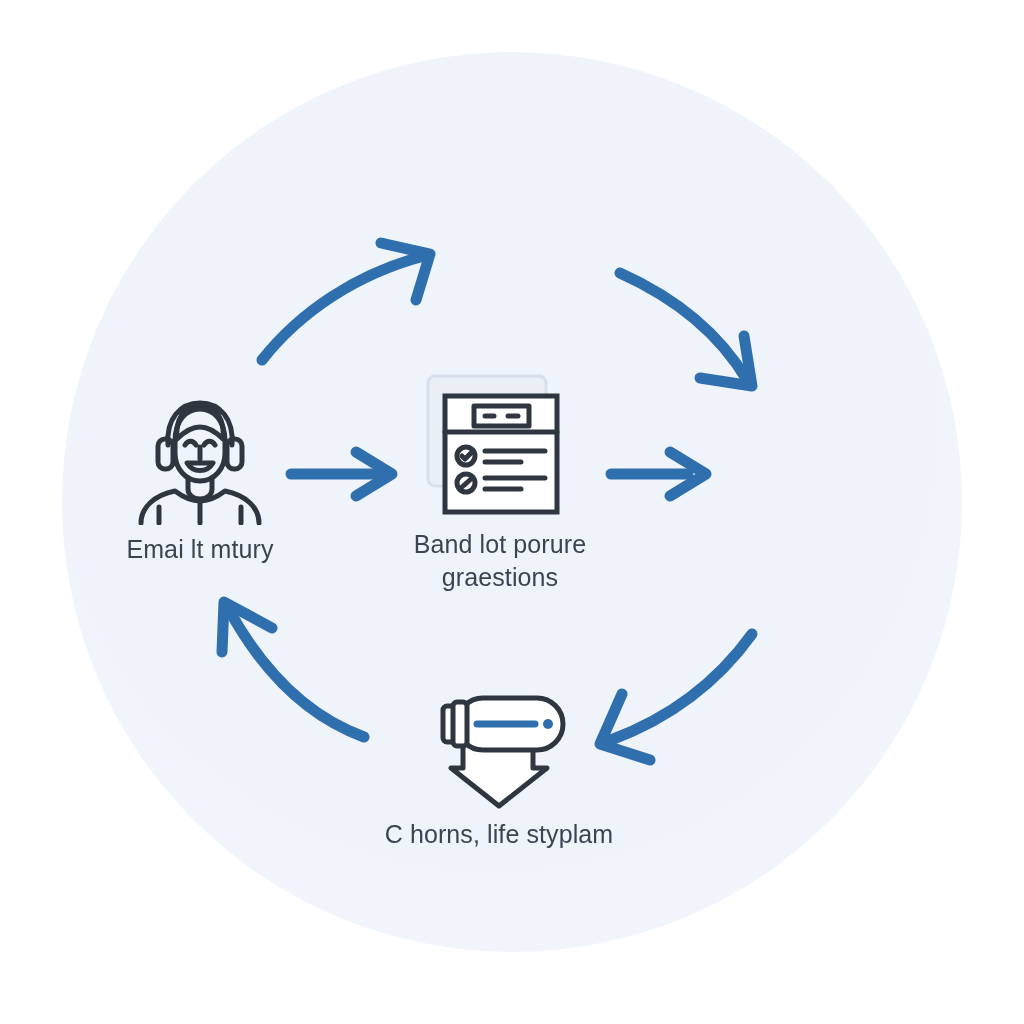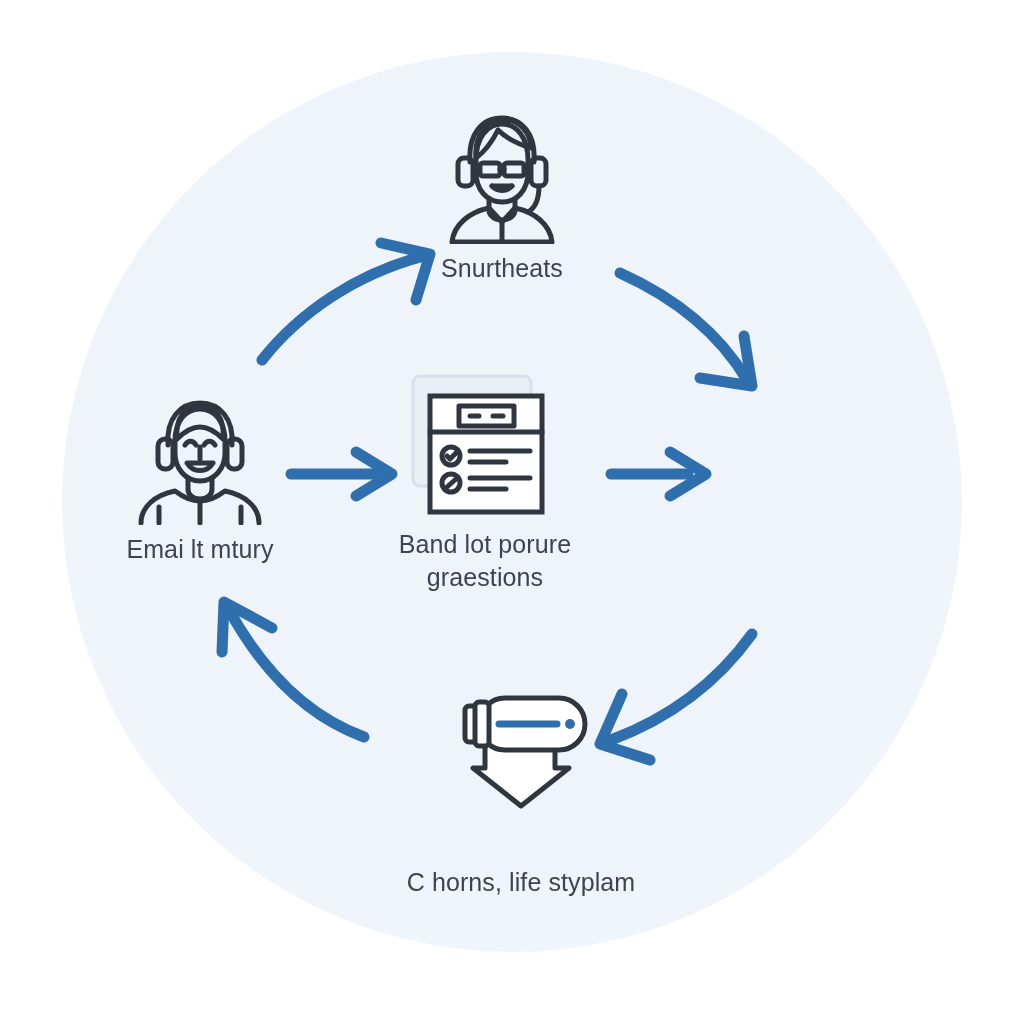--- a/index.html
+++ b/index.html
@@ -51,23 +51,23 @@
     text-align: center;
     color: #3b4451;
     font-size: 25px;
     line-height: 33px;
     letter-spacing: 0.1px;
     white-space: pre-line;
   }
   
   #node-agent      { left: 372px; top: 108px; }
   #node-customer   { left: 70px;  top: 395px; }
-  #node-form       { left: 355px; top: 368px; }
+  #node-form       { left: 370px; top: 368px; }
   #node-portal     { left: 682px; top: 385px; }
-  #node-device     { left: 391px; top: 678px; gap: 48px; }
+  #node-device     { left: 369px; top: 678px; }
 
   #node-customer .caption,
   #node-agent .caption { white-space: nowrap; }
 </style>
 </head>
 <body>
 
 <div id="stage">
 
   <div id="backdrop"></div>
@@ -100,49 +100,20 @@
         <path d="M356,452 L392,474 L356,496"></path>
       </g>
 
       <g>
         <path d="M611,474 L688,474"></path>
         <path d="M670,452 L706,474 L670,496"></path>
       </g>
     </g>
   </svg>
 
-  <div class="node" id="node-agent">
-    <svg class="glyph" width="140" height="136" viewBox="0 0 140 136">
-      <g fill="none" stroke="#2f3640" stroke-width="5" stroke-linecap="round" stroke-linejoin="round">
-
-        <path d="M44,52 C44,30 55,16 70,16 C85,16 96,30 96,52 L96,64 C96,82 85,94 70,94 C55,94 44,82 44,64 Z"></path>
-
-        <path d="M44,50 C42,28 54,12 72,12 C88,12 98,24 99,40 C86,36 74,30 66,22 C60,34 52,44 44,50 Z"></path>
-
-        <path d="M38,54 C36,26 50,10 70,10 C90,10 104,26 102,54"></path>
-
-        <rect x="26" y="50" width="15" height="28" rx="6"></rect>
-        <rect x="99" y="50" width="15" height="28" rx="6"></rect>
-
-        <path d="M107,78 C107,92 103,100 96,104"></path>
-
-        <rect x="48" y="55" width="20" height="13" rx="3"></rect>
-        <rect x="72" y="55" width="20" height="13" rx="3"></rect>
-        <path d="M68,61 L72,61"></path>
-
-        <path d="M60,78 C65,84 75,84 80,78"></path>
-        <path d="M60,78 L80,78"></path>
-
-        <path d="M57,92 L57,102 C57,108 63,112 70,112 C77,112 83,108 83,102 L83,92"></path>
-        <path d="M20,134 C22,116 38,104 57,100 L70,114 L83,100 C102,104 118,116 120,134 Z"></path>
-        <path d="M70,114 L70,134"></path>
-      </g>
-    </svg>
-    <div class="caption">Snurtheats</div>
-  </div>
 
   <div class="node" id="node-customer">
     <svg class="glyph" width="150" height="130" viewBox="0 0 150 130">
       <g fill="none" stroke="#2f3640" stroke-width="5" stroke-linecap="round" stroke-linejoin="round">
 
         <path d="M50,46 C50,26 61,14 75,14 C89,14 100,26 100,46 L100,58 C100,74 89,86 75,86 C61,86 50,74 50,58 Z"></path>
 
         <path d="M52,44 C50,24 60,10 75,10 C90,10 100,24 98,44 C90,36 82,32 75,32 C68,32 60,36 52,44 Z"></path>
 
         <path d="M43,50 C41,24 55,8 75,8 C95,8 109,24 107,50"></path>

